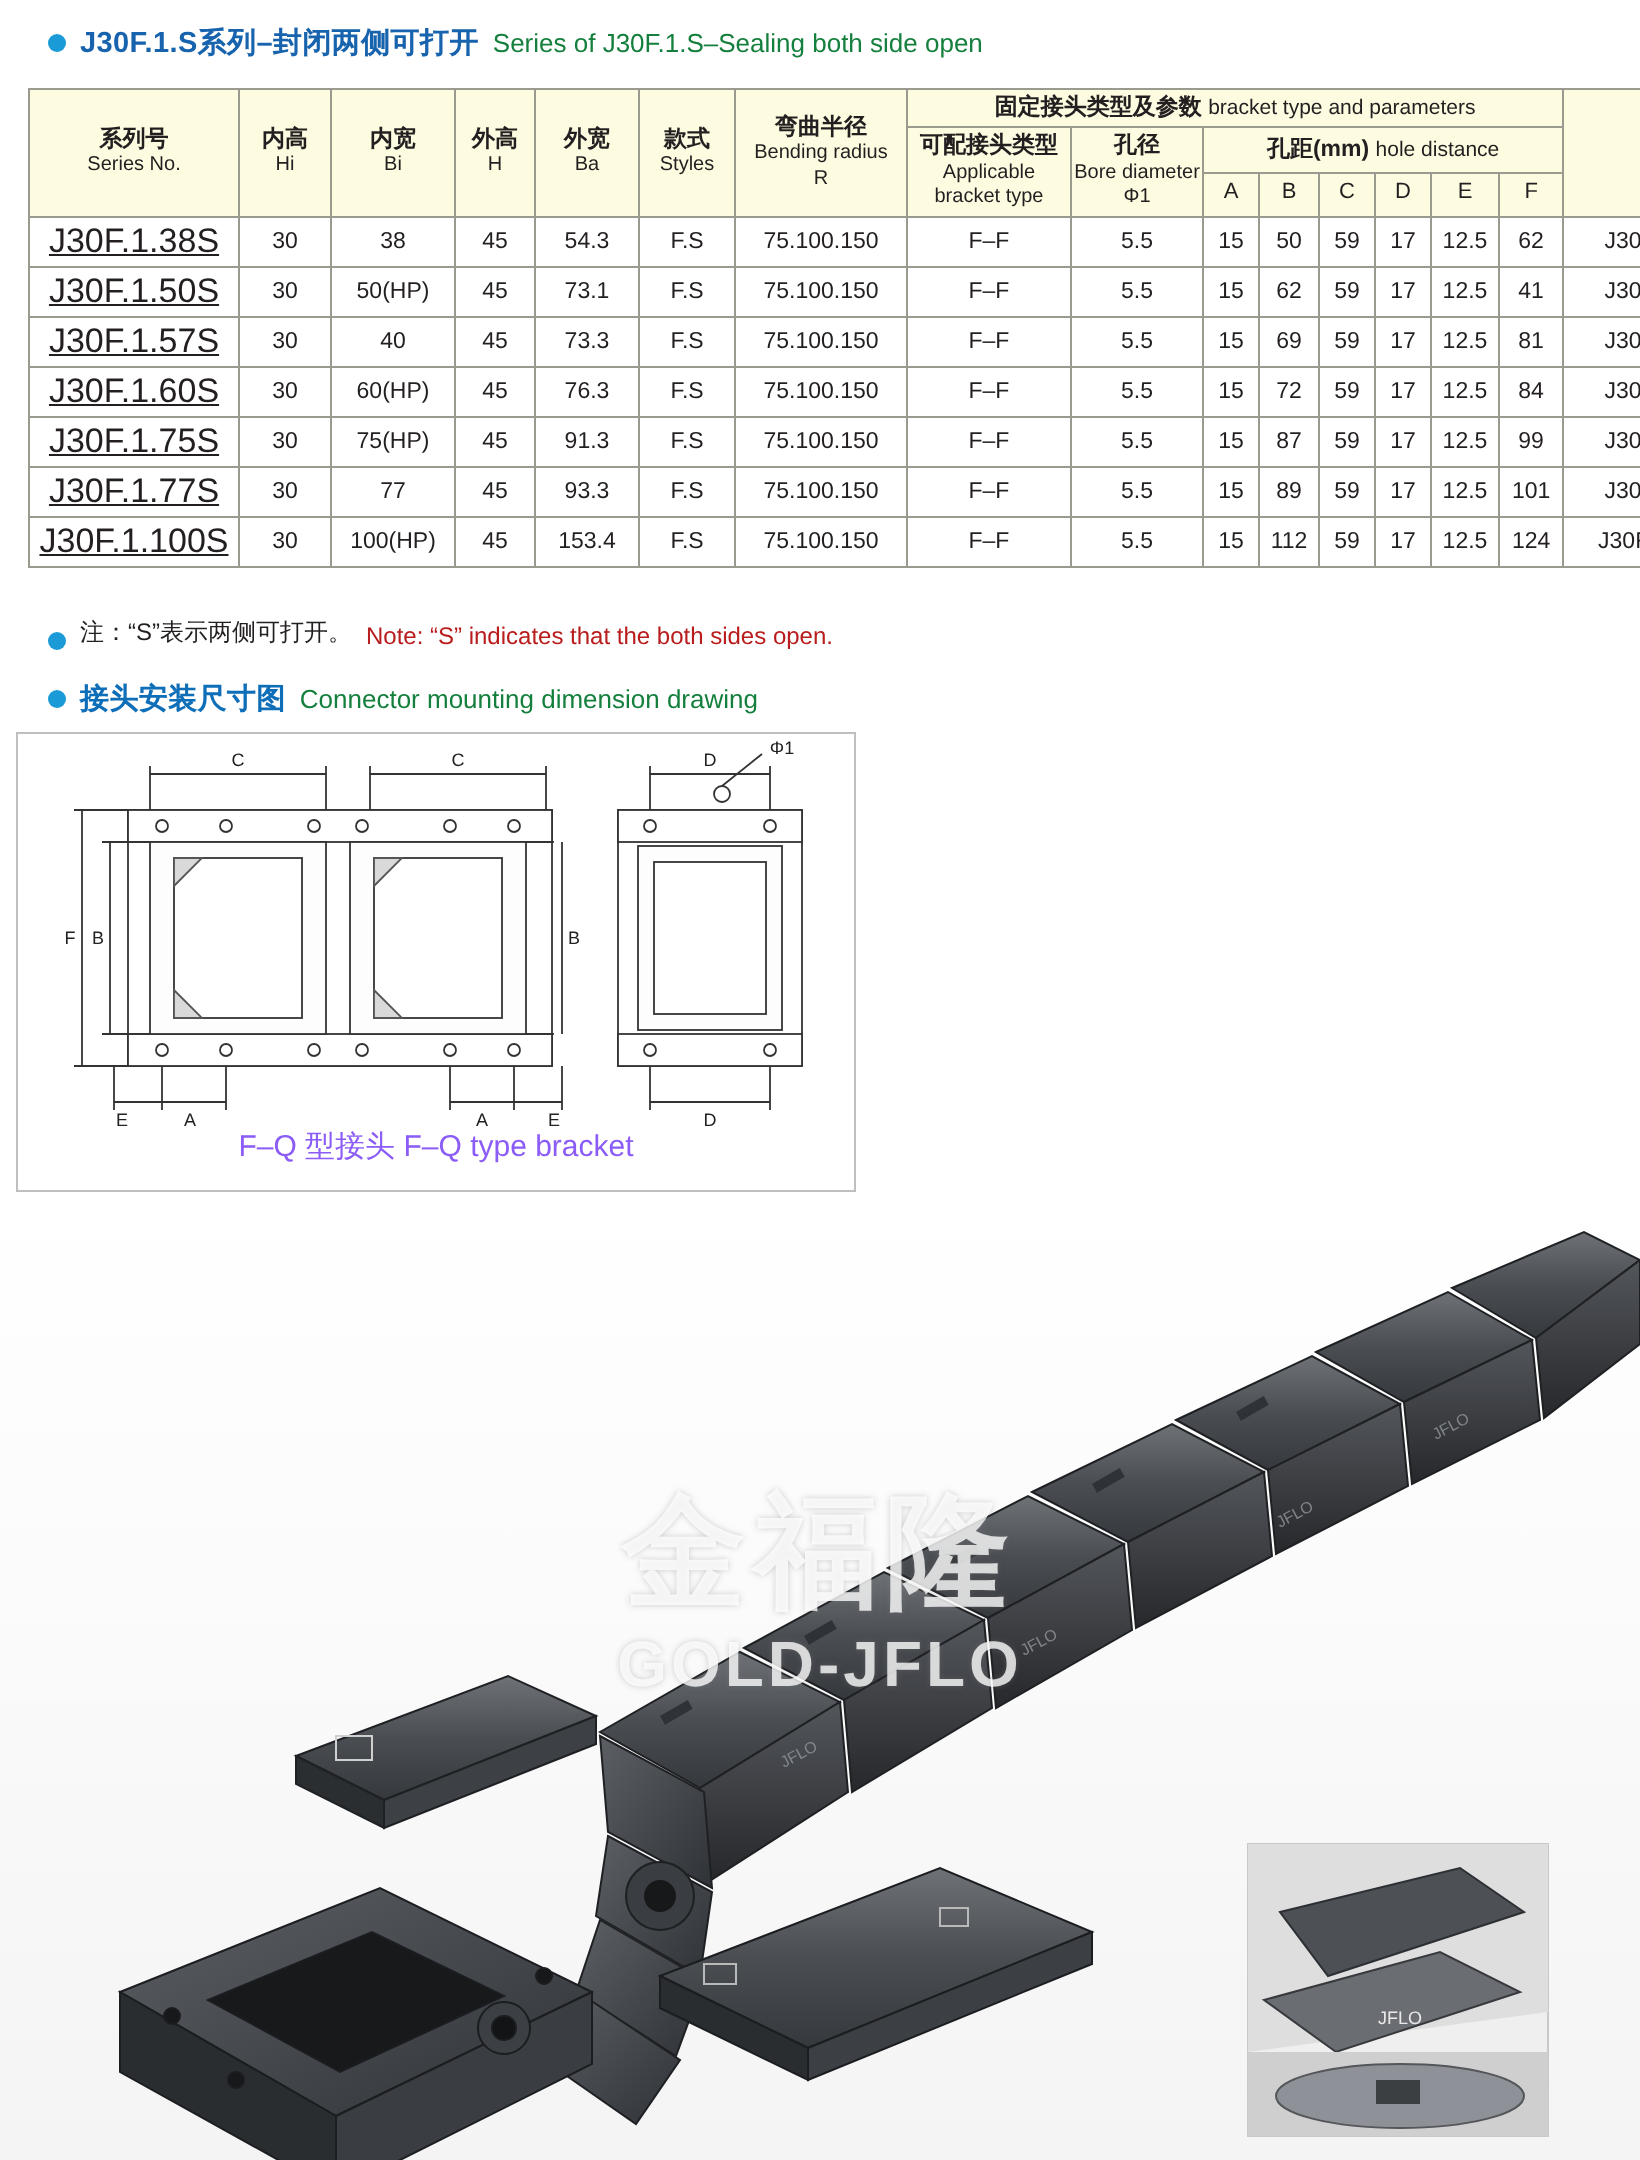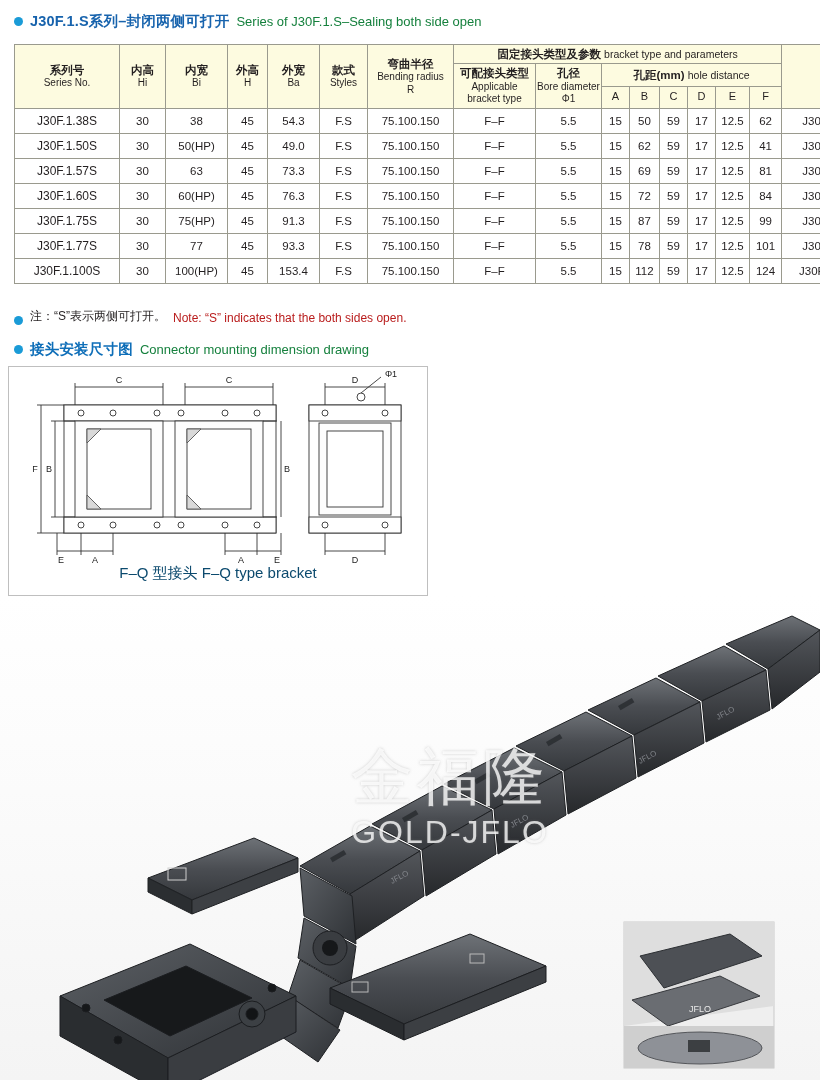--- a/index.html
+++ b/index.html
@@ -12,21 +12,21 @@
     color: #231f20;
     position: relative;
     overflow: hidden;
   }
 
   
   .section-head {
     display: flex;
     align-items: center;
     gap: 7px;
-    padding: 0 0 0 14px;
+    padding: 0 0 0 24px;
   }
   .bullet {
     width: 9px; height: 9px;
     border-radius: 50%;
     background: #1a9bd7;
     flex: 0 0 auto;
   }
   .head-cn {
     color: #0e6eb8;
     font-size: 14.5px;
@@ -69,21 +69,21 @@
   }
   table.spec thead th .cn { display: block; font-weight: bold; font-size: 11.5px;}
   table.spec thead th .en { display: block; font-size: 10px; }
   table.spec thead th.grouped { font-size: 11.5px; font-weight: bold; margin-top: 12px; }
   table.spec thead th.grouped .en-inline { font-weight: normal; font-size: 10.5px; }
   table.spec tbody td {
     height: 25px;
     font-size: 11.5px;
     background: #ffffff;
   }
-  table.spec tbody tr td:first-child { font-size: 12px; }
+  table.spec tbody tr td:first-child { font-size: 17px; text-decoration: underline; }
 
   
   #note-row { position: absolute; top: 308px; left: 0; align-items: flex-end; }
   #note-row .note-text { font-size: 12px; color: #231f20; }
   #note-row .note-en { font-size: 12px; color: #b91c1c; }
 
   
   #drawing-head { position: absolute; top: 340px; left: 0; text-align: center; }
 
   .drawing-box {
@@ -94,41 +94,40 @@
     height: 230px;
     border: 1px solid #bfbfbf;
     background: #ffffff;
   }
   .drawing-caption {
     position: absolute;
     bottom: 12px;
     left: 0; right: 0;
     text-align: center;
     font-size: 15px;
-    color: #0c4a6e;
+    color: #8b5cf6;
   }
 
   
   .photo-area {
     position: absolute;
     left: 0; top: 596px;
     width: 820px; height: 484px;
     background: linear-gradient(180deg,#ffffff 0%, #fbfbfb 40%, #f4f4f4 100%);
     overflow: hidden;
   }
   .watermark {
     position: absolute;
     left: 50%; top: 150px;
     transform: translateX(-50%);
     text-align: center;
     color: rgba(255,255,255,0.78);
-    font-weight: normal;
+    font-weight: bold;
     pointer-events: none;
     z-index: 5;
-    margin-left: 40px;
   }
   .watermark .wm-cn { font-size: 62px; letter-spacing: 4px; line-height: 1; text-shadow: 0 0 3px rgba(120,120,120,.35); }
   .watermark .wm-en { font-size: 32px; letter-spacing: 2px; margin-top: 6px; text-shadow: 0 0 3px rgba(120,120,120,.35); }
 </style>
 </head>
 <body>
 
 <div class="section-head" id="title-row">
   <span class="bullet"></span>
   <span class="head-cn">J30F.1.S系列–封闭两侧可打开</span>
@@ -236,37 +235,37 @@
           <td>17</td>
           <td>12.5</td>
           <td>62</td>
           <td>J30F.1.38S–FJT</td>
         </tr>
         <tr>
           <td>J30F.1.50S</td>
           <td>30</td>
           <td>50(HP)</td>
           <td>45</td>
-          <td>49.0</td>
+          <td>73.1</td>
           <td>F.S</td>
           <td>75.100.150</td>
           <td>F–F</td>
           <td>5.5</td>
           <td>15</td>
           <td>62</td>
           <td>59</td>
           <td>17</td>
           <td>12.5</td>
           <td>41</td>
           <td>J30F.1.50S–FJT</td>
         </tr>
         <tr>
           <td>J30F.1.57S</td>
           <td>30</td>
-          <td>63</td>
+          <td>40</td>
           <td>45</td>
           <td>73.3</td>
           <td>F.S</td>
           <td>75.100.150</td>
           <td>F–F</td>
           <td>5.5</td>
           <td>15</td>
           <td>69</td>
           <td>59</td>
           <td>17</td>
@@ -314,21 +313,21 @@
           <td>J30F.1.77S</td>
           <td>30</td>
           <td>77</td>
           <td>45</td>
           <td>93.3</td>
           <td>F.S</td>
           <td>75.100.150</td>
           <td>F–F</td>
           <td>5.5</td>
           <td>15</td>
-          <td>78</td>
+          <td>89</td>
           <td>59</td>
           <td>17</td>
           <td>12.5</td>
           <td>101</td>
           <td>J30F.1.77S–FJT</td>
         </tr>
         <tr>
           <td>J30F.1.100S</td>
           <td>30</td>
           <td>100(HP)</td>

